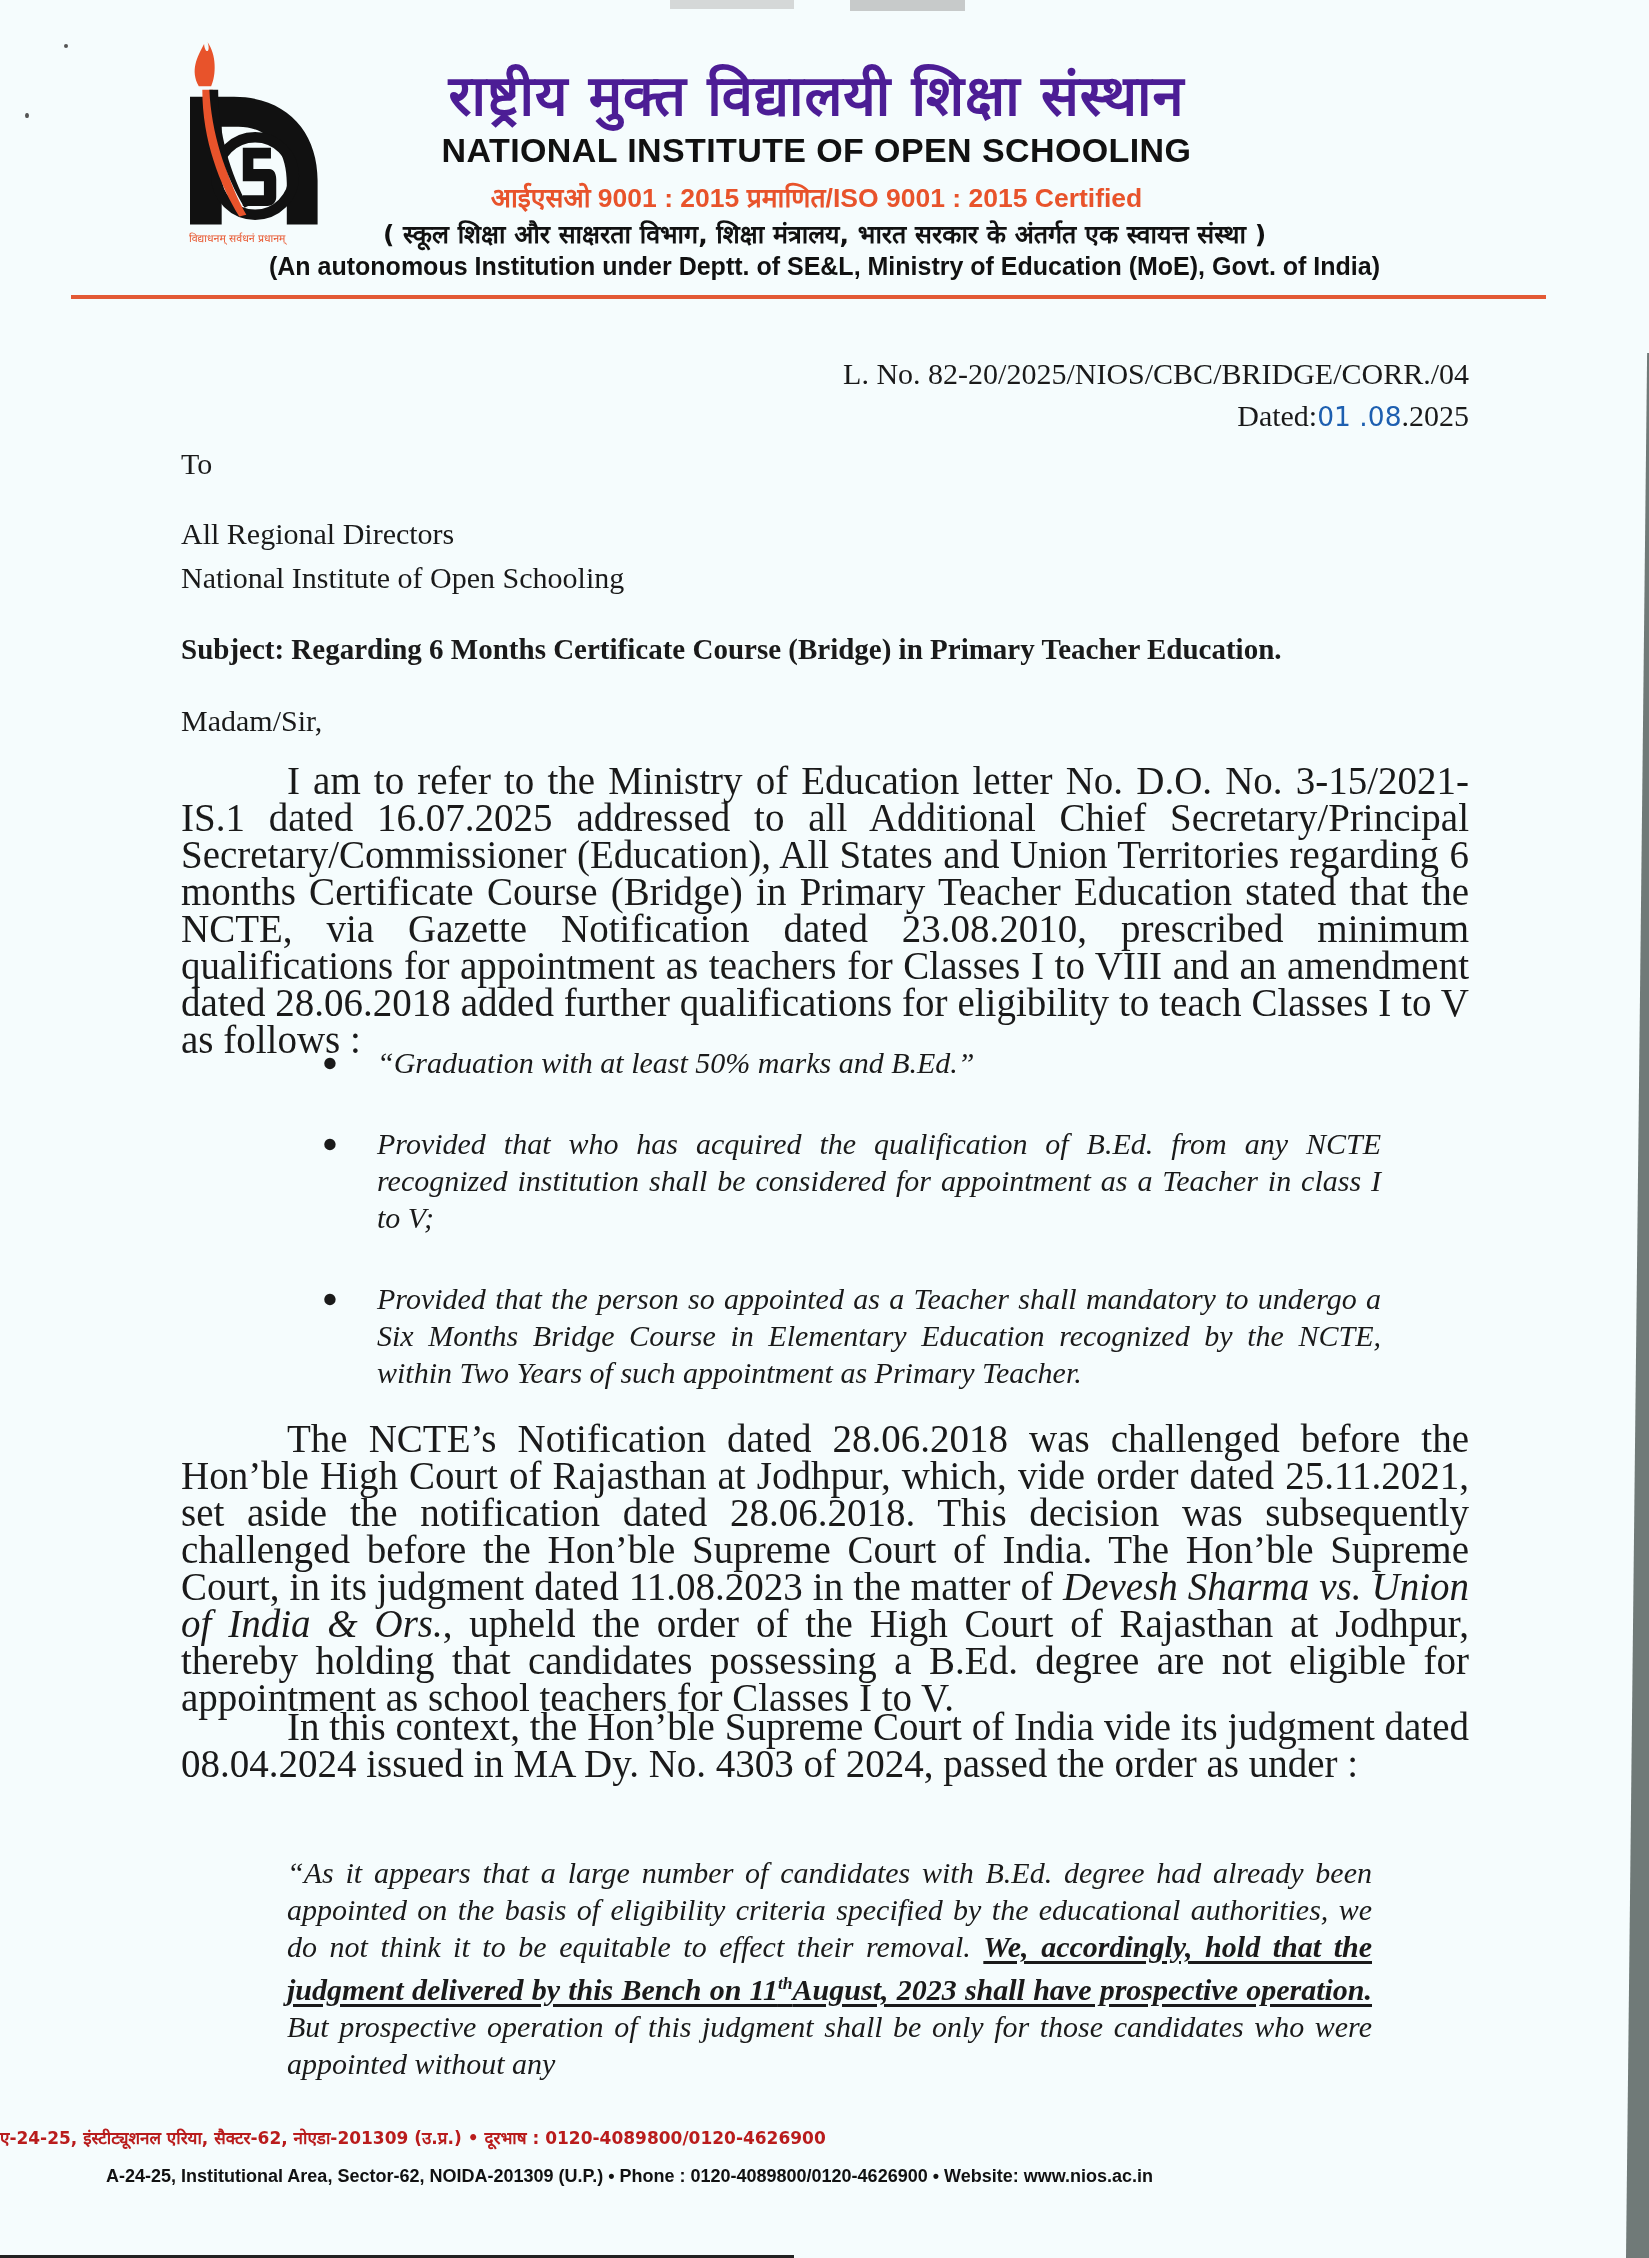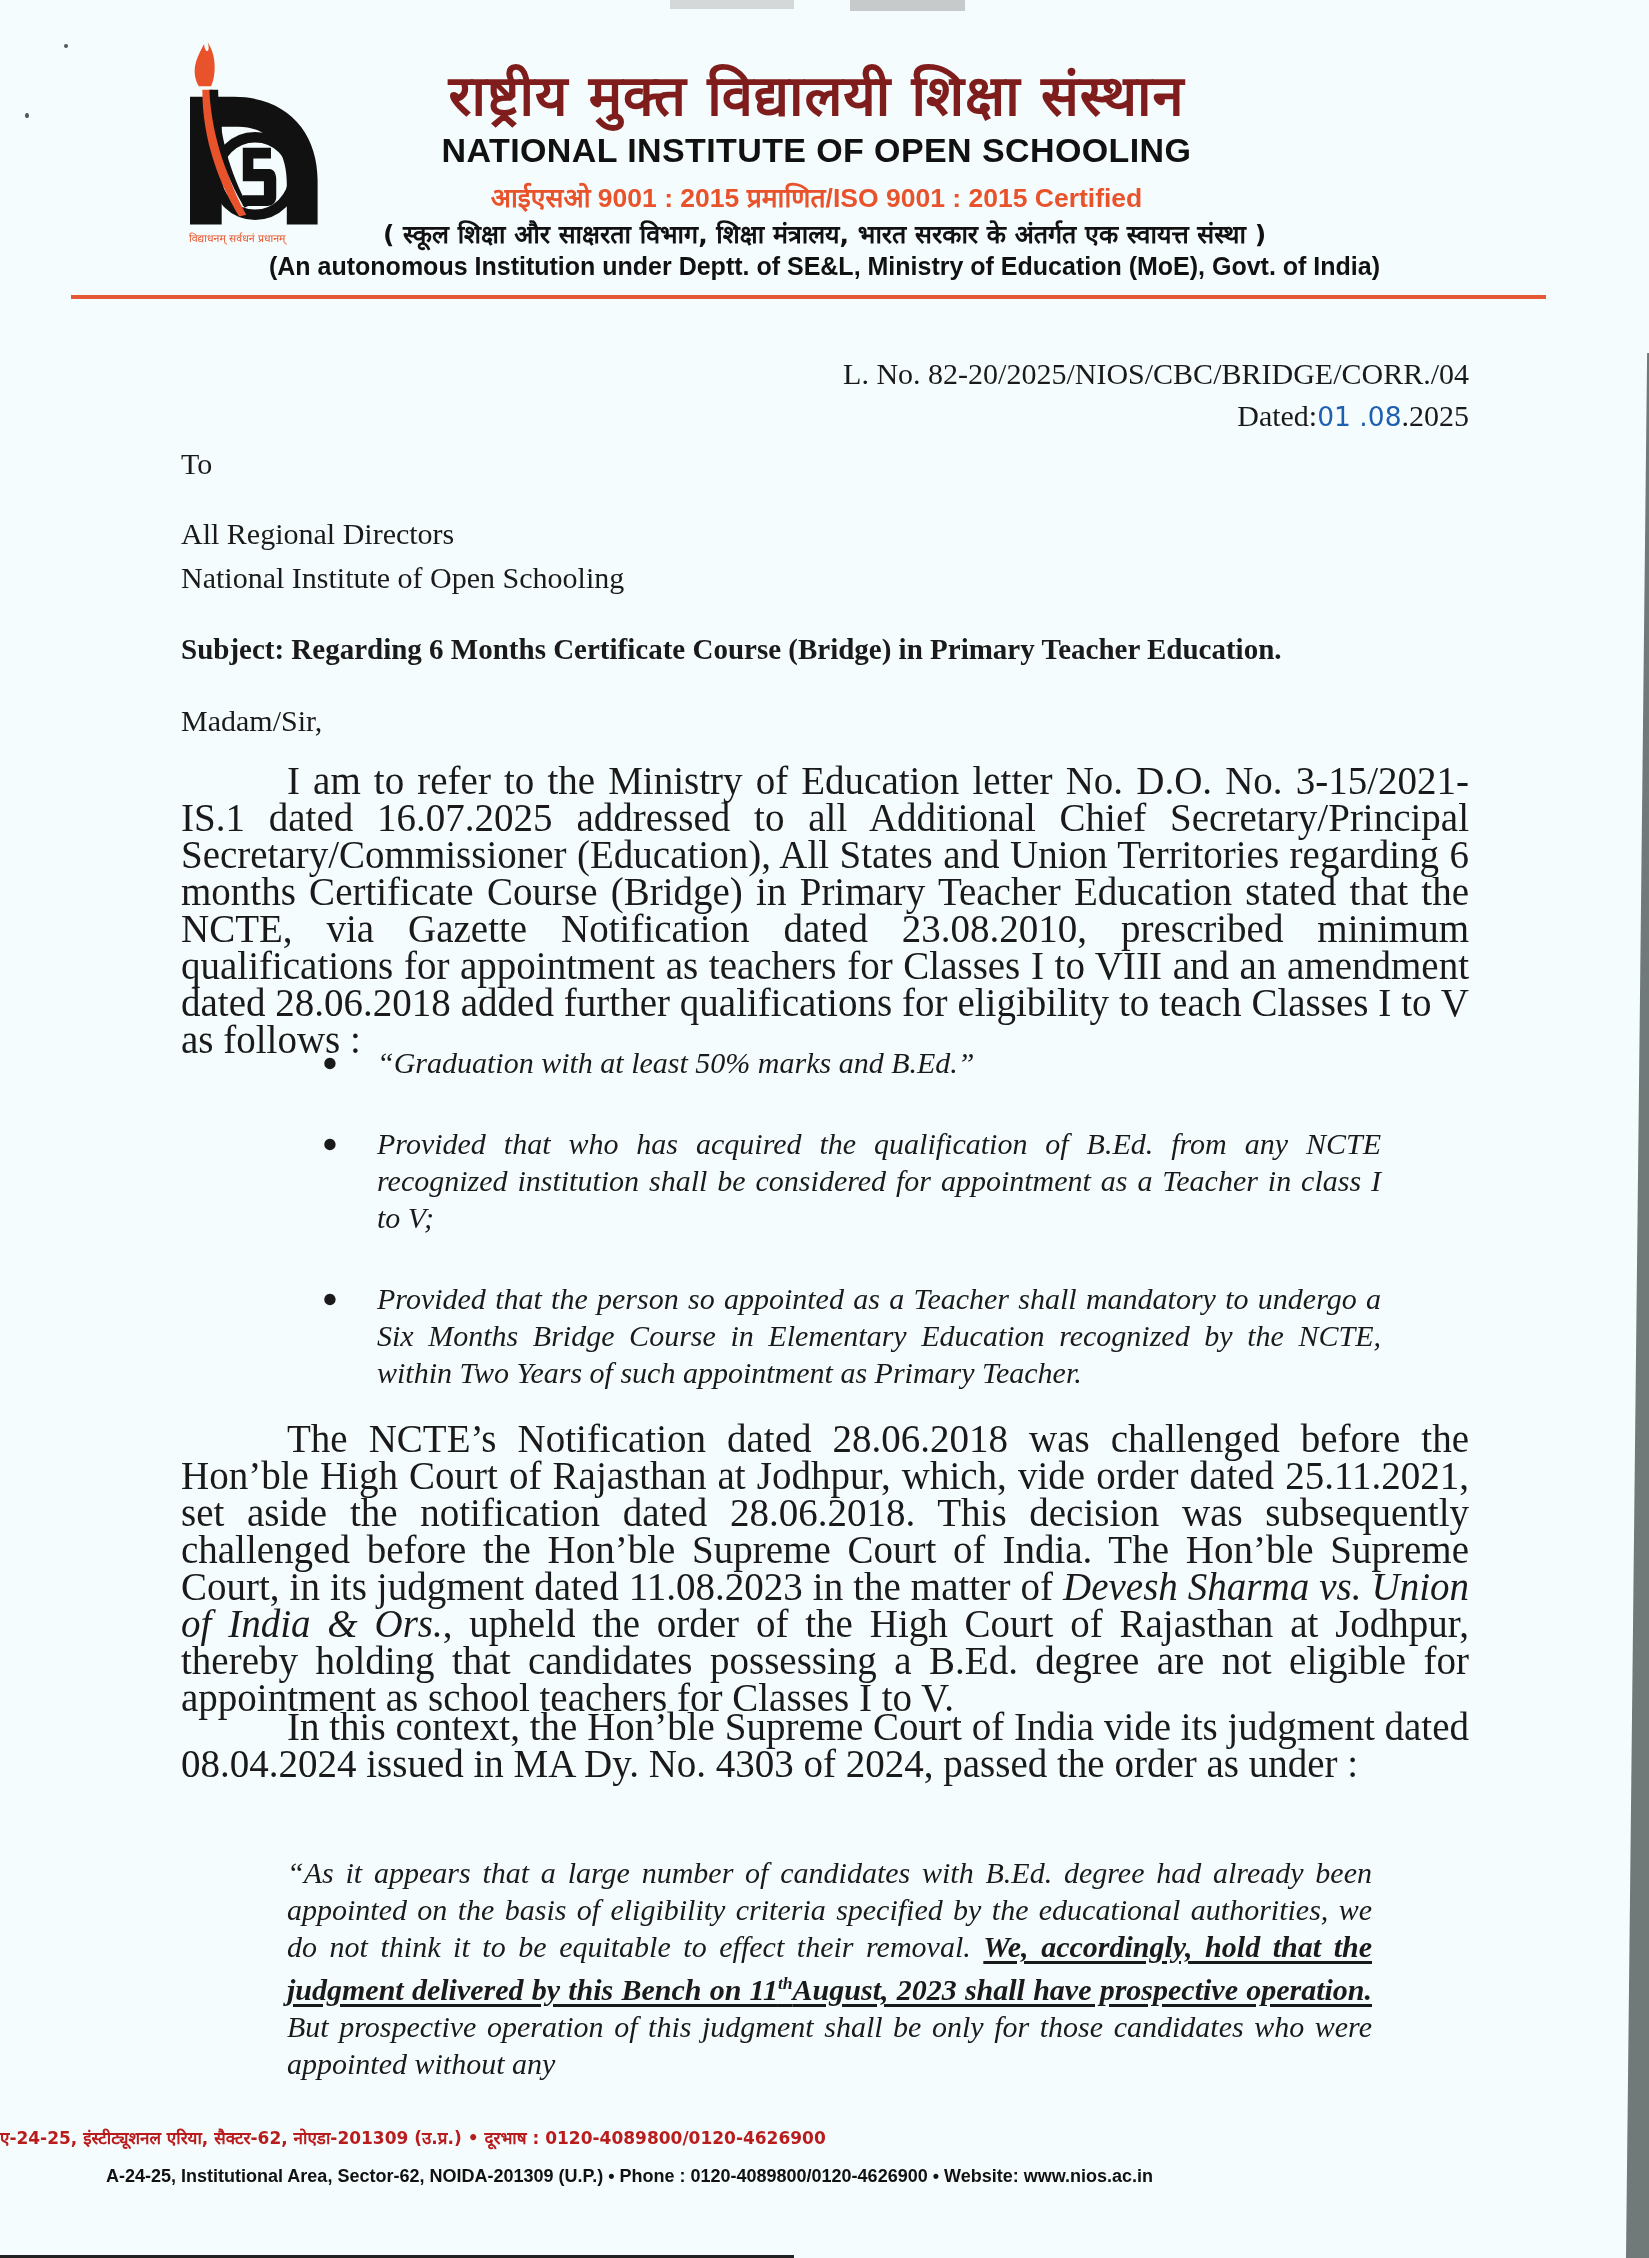--- a/index.html
+++ b/index.html
@@ -14,21 +14,21 @@
   .scan-top1 { left:670px; top:0; width:124px; height:8.8px; background:#b9b9b9; opacity:.55; }
   .scan-top2 { left:850px; top:0; width:115px; height:10.6px; background:#a8a8a8; opacity:.6; }
   .scan-right { right:0; top:353px; width:24px; height:1906px; background:#707a78;
     clip-path:polygon(88% 0, 100% 0, 100% 100%, 0 100%); }
   .scan-bottom { left:0; bottom:0; width:794px; height:3.5px; background:#222; }
   .speck { width:4.4px; height:4.4px; border-radius:50%; background:#555; }
 
   
   .logo { left:170px; top:35px; width:132px; height:216px;padding-left:20px; }
   .hi-title { left:318px; top:55px; width:997px; text-align:center;
-    font-family:"DejaVu Sans", sans-serif; font-weight:bold; font-size:56px; color:#7f1d1d; letter-spacing:0.9px; }
+    font-family:"DejaVu Sans", sans-serif; font-weight:bold; font-size:56px; color:#4c1d95; letter-spacing:0.9px; }
   .en-title { left:318px; top:131px; width:997px; text-align:center;
     font-family:"Liberation Sans", sans-serif; font-weight:bold; font-size:34px; color:#111; letter-spacing:0.4px; }
   .iso { left:318px; top:179px; width:997px; text-align:center;
     font-family:"Liberation Sans", sans-serif; font-weight:bold; font-size:26.5px; color:#e8532b; }
   .hi-sub { left:141px; top:216px; width:1367px; text-align:center;
     font-family:"DejaVu Sans", sans-serif; font-weight:bold; font-size:25px; color:#111; }
   .en-sub { left:141px; top:252px; width:1367px; text-align:center;
     font-family:Liberation Sans, sans-serif; font-weight:bold; font-size:25px; color:#111; }
   .red-rule { left:71px; top:295px; width:1475px; height:3.5px; background:#e35a35; }
 

